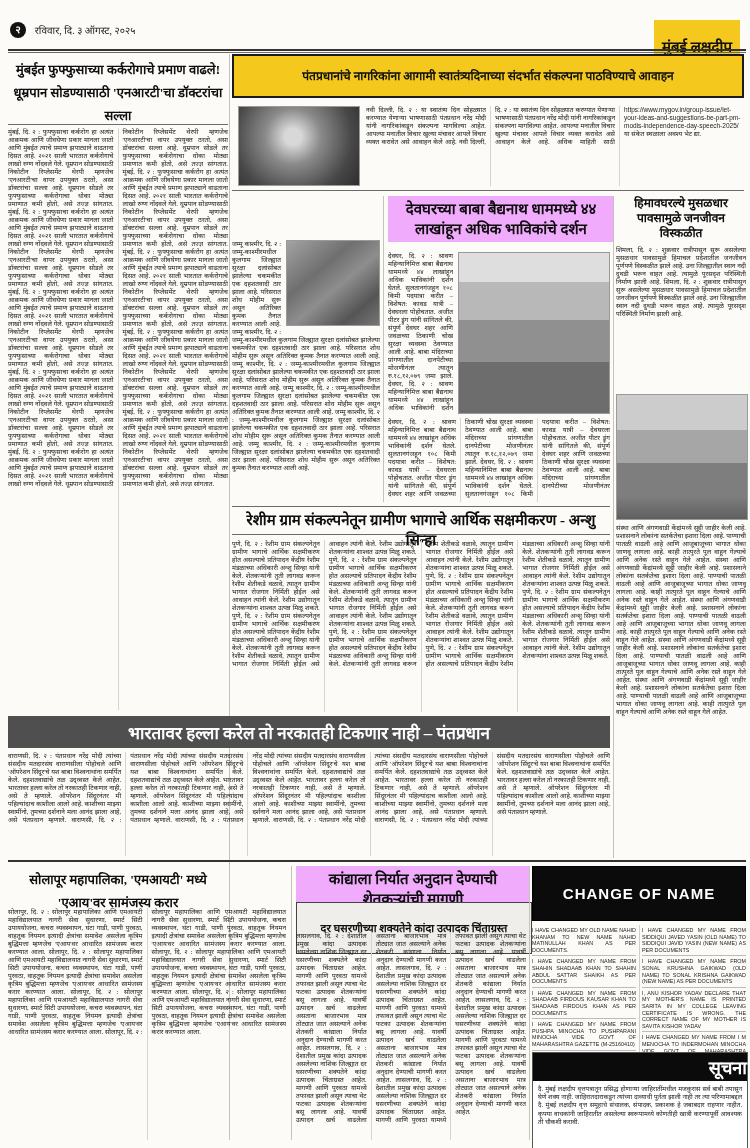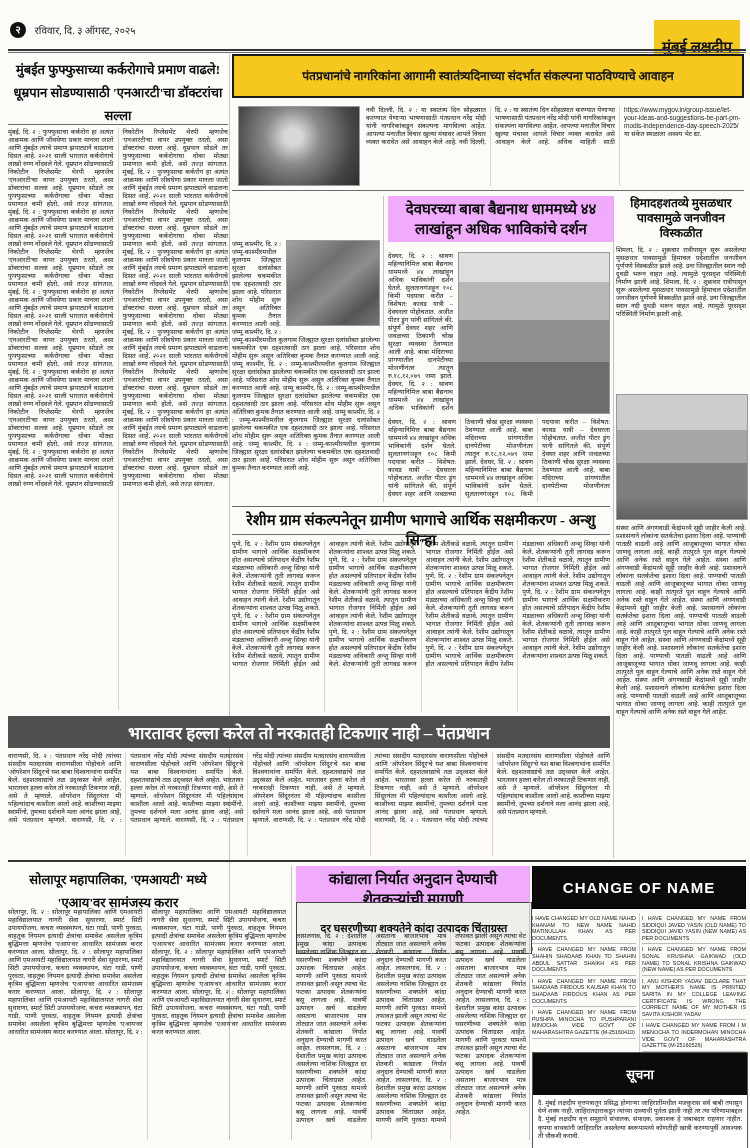--- a/index.html
+++ b/index.html
@@ -58,26 +58,26 @@
   .gray-bg{background:#f0abfc;}
 
   #banner-headline{
     position:absolute;left:8px;top:716px;width:602px;height:32px;background:#4f4f4f;color:#fff;
     display:flex;align-items:center;justify-content:center;font-weight:bold;font-size:17px;
   }
 
   
   #con-box{position:absolute;left:532px;top:866px;width:214px;}
   #con-header{background:#0b0b0b;color:#fff;font-family:"Liberation Sans","DejaVu Sans",sans-serif;
-    font-weight:900;font-size:15px;text-align:center;letter-spacing:1px;padding:12px 0;border:1px solid #000;}
+    font-weight:900;font-size:15px;text-align:center;letter-spacing:1px;padding:18px 0;border:1px solid #000;}
   #con-entries{column-count:2;column-gap:6px;column-rule:1px solid #cfcfcf;margin-top:4px;height:148px;overflow:hidden;}
   .con-entry{font-family:"Liberation Sans","DejaVu Sans",sans-serif;font-size:5.4px;line-height:6.6px;
     color:#222;text-align:justify;border-bottom:1px solid #bbb;padding:2px 0;break-inside:avoid;}
   #notice-box{position:absolute;left:532px;top:1052px;width:214px;border:1px solid #555;background:#fff;}
-  #notice-header{background:#0b0b0b;color:#fff;font-weight:bold;font-size:13px;text-align:center;padding:12px 0;}
+  #notice-header{background:#0b0b0b;color:#fff;font-weight:bold;font-size:18px;text-align:right;padding:2px 0;}
   #notice-body{font-size:6.4px;line-height:8.2px;text-align:justify;padding:4px 5px;color:#1c1c1c;height:72px;overflow:hidden;}
 
   .subhead-box{
     border:1px solid #444;background:#efeeea;font-weight:bold;text-align:center;
     font-size:11px;line-height:14px;padding:18px 4px;
   }
   .latin{font-family:"Liberation Sans","DejaVu Sans",sans-serif;}
 </style>
 </head>
 <body>
@@ -113,21 +113,21 @@
   <div class="hairline-v" style="left:383px;top:196px;height:306px;"></div>
 
   <div class="headline hl-15 gray-bg" style="position:absolute;left:388px;top:196px;width:222px;padding:3px 2px;">देवघरच्या बाबा बैद्यनाथ धाममध्ये ४४ लाखांहून अधिक भाविकांचे दर्शन</div>
   <div style="position:absolute;left:388px;top:252px;width:222px;display:flex;gap:5px;">
     <div class="body-text" style="width:66px;height:160px;">देवघर, दि. २ : श्रावण महिन्यानिमित्त बाबा बैद्यनाथ धाममध्ये ४४ लाखांहून अधिक भाविकांनी दर्शन घेतले. सुलतानगंजहून १०८ किमी पदयात्रा करीत – विशेषत: कावड यात्री – देवघरला पोहोचतात. अजीत पीटर ड्रुंग यांनी सांगितले की, संपूर्ण देवघर शहर आणि जवळच्या ठिकाणी चोख सुरक्षा व्यवस्था ठेवण्यात आली आहे. बाबा मंदिराच्या प्रांगणातील दानपेटीच्या मोजणीनंतर त्यातून रु.१८,१२,०७९ जमा झाले. देवघर, दि. २ : श्रावण महिन्यानिमित्त बाबा बैद्यनाथ धाममध्ये ४४ लाखांहून अधिक भाविकांनी दर्शन घेतले. सुलतानगंजहून १०८ किमी पदयात्रा करीत – विशेषत: कावड यात्री – देवघरला पोहोचतात. अजीत पीटर ड्रुंग यांनी सांगितले की, संपूर्ण देवघर शहर आणि जवळच्या ठिकाणी चोख सुरक्षा व्यवस्था ठेवण्यात आली आहे. बाबा मंदिराच्या प्रांगणातील दानपेटीच्या मोजणीनंतर त्यातून रु.१८,१२,०७९ जमा झाले.</div>
     <div id="temple-photo"></div>
   </div>
   <div class="body-text cols-3" style="position:absolute;left:388px;top:418px;width:222px;height:84px;">देवघर, दि. २ : श्रावण महिन्यानिमित्त बाबा बैद्यनाथ धाममध्ये ४४ लाखांहून अधिक भाविकांनी दर्शन घेतले. सुलतानगंजहून १०८ किमी पदयात्रा करीत – विशेषत: कावड यात्री – देवघरला पोहोचतात. अजीत पीटर ड्रुंग यांनी सांगितले की, संपूर्ण देवघर शहर आणि जवळच्या ठिकाणी चोख सुरक्षा व्यवस्था ठेवण्यात आली आहे. बाबा मंदिराच्या प्रांगणातील दानपेटीच्या मोजणीनंतर त्यातून रु.१८,१२,०७९ जमा झाले. देवघर, दि. २ : श्रावण महिन्यानिमित्त बाबा बैद्यनाथ धाममध्ये ४४ लाखांहून अधिक भाविकांनी दर्शन घेतले. सुलतानगंजहून १०८ किमी पदयात्रा करीत – विशेषत: कावड यात्री – देवघरला पोहोचतात. अजीत पीटर ड्रुंग यांनी सांगितले की, संपूर्ण देवघर शहर आणि जवळच्या ठिकाणी चोख सुरक्षा व्यवस्था ठेवण्यात आली आहे. बाबा मंदिराच्या प्रांगणातील दानपेटीच्या मोजणीनंतर त्यातून रु.१८,१२,०७९ जमा झाले.</div>
   <div class="hairline-v" style="left:613px;top:196px;height:662px;"></div>
 
-  <div class="headline hl-12" style="position:absolute;left:616px;top:196px;width:130px;">हिमादहशतव्ये मुसळधार पावसामुळे जनजीवन विस्कळीत</div>
+  <div class="headline hl-12" style="position:absolute;left:616px;top:196px;width:130px;">हिमावघरल्ये मुसळधार पावसामुळे जनजीवन विस्कळीत</div>
   <div class="body-text" style="position:absolute;left:616px;top:246px;width:130px;height:144px;">शिमला, दि. २ : शुक्रवार रात्रीपासून सुरू असलेल्या मुसळधार पावसामुळे हिमाचल प्रदेशातील जनजीवन पूर्णपणे विस्कळीत झाले आहे. उना जिल्ह्यातील स्वान नदी दुथडी भरून वाहत आहे. त्यामुळे पूरसदृश परिस्थिती निर्माण झाली आहे. शिमला, दि. २ : शुक्रवार रात्रीपासून सुरू असलेल्या मुसळधार पावसामुळे हिमाचल प्रदेशातील जनजीवन पूर्णपणे विस्कळीत झाले आहे. उना जिल्ह्यातील स्वान नदी दुथडी भरून वाहत आहे. त्यामुळे पूरसदृश परिस्थिती निर्माण झाली आहे.</div>
   <div id="rain-photo" class="photo"></div>
   <div class="body-text" style="position:absolute;left:616px;top:524px;width:130px;height:332px;">संस्था आणि अंगणवाडी केंद्रांमध्ये सुट्टी जाहीर केली आहे. प्रशासनाने लोकांना सतर्कतेचा इशारा दिला आहे. पाण्याची पातळी वाढली आहे आणि आजूबाजूच्या भागात धोका जाणवू लागला आहे. काही तात्पुरते पूल वाहून गेल्याचे आणि अनेक रस्ते वाहून गेले आहेत. संस्था आणि अंगणवाडी केंद्रांमध्ये सुट्टी जाहीर केली आहे. प्रशासनाने लोकांना सतर्कतेचा इशारा दिला आहे. पाण्याची पातळी वाढली आहे आणि आजूबाजूच्या भागात धोका जाणवू लागला आहे. काही तात्पुरते पूल वाहून गेल्याचे आणि अनेक रस्ते वाहून गेले आहेत. संस्था आणि अंगणवाडी केंद्रांमध्ये सुट्टी जाहीर केली आहे. प्रशासनाने लोकांना सतर्कतेचा इशारा दिला आहे. पाण्याची पातळी वाढली आहे आणि आजूबाजूच्या भागात धोका जाणवू लागला आहे. काही तात्पुरते पूल वाहून गेल्याचे आणि अनेक रस्ते वाहून गेले आहेत. संस्था आणि अंगणवाडी केंद्रांमध्ये सुट्टी जाहीर केली आहे. प्रशासनाने लोकांना सतर्कतेचा इशारा दिला आहे. पाण्याची पातळी वाढली आहे आणि आजूबाजूच्या भागात धोका जाणवू लागला आहे. काही तात्पुरते पूल वाहून गेल्याचे आणि अनेक रस्ते वाहून गेले आहेत. संस्था आणि अंगणवाडी केंद्रांमध्ये सुट्टी जाहीर केली आहे. प्रशासनाने लोकांना सतर्कतेचा इशारा दिला आहे. पाण्याची पातळी वाढली आहे आणि आजूबाजूच्या भागात धोका जाणवू लागला आहे. काही तात्पुरते पूल वाहून गेल्याचे आणि अनेक रस्ते वाहून गेले आहेत.</div>
 
   <div class="hairline-h" style="left:232px;width:378px;top:506px;"></div>
   <div class="headline hl-15" style="position:absolute;left:232px;top:510px;width:378px;">रेशीम ग्राम संकल्पनेतून ग्रामीण भागाचे आर्थिक सक्षमीकरण - अन्शु सिन्हा</div>
   <div class="hairline-h" style="left:232px;width:378px;top:534px;"></div>
   <div class="body-text cols-4" style="position:absolute;left:232px;top:540px;width:378px;height:172px;">पुणे, दि. २ : रेशीम ग्राम संकल्पनेतून ग्रामीण भागाचे आर्थिक सक्षमीकरण होत असल्याचे प्रतिपादन केंद्रीय रेशीम मंडळाच्या अधिकारी अन्शु सिन्हा यांनी केले. शेतकऱ्यांनी तुती लागवड करून रेशीम शेतीकडे वळावे, त्यातून ग्रामीण भागात रोजगार निर्मिती होईल असे आवाहन त्यांनी केले. रेशीम उद्योगातून शेतकऱ्यांना शाश्वत उत्पन्न मिळू शकते. पुणे, दि. २ : रेशीम ग्राम संकल्पनेतून ग्रामीण भागाचे आर्थिक सक्षमीकरण होत असल्याचे प्रतिपादन केंद्रीय रेशीम मंडळाच्या अधिकारी अन्शु सिन्हा यांनी केले. शेतकऱ्यांनी तुती लागवड करून रेशीम शेतीकडे वळावे, त्यातून ग्रामीण भागात रोजगार निर्मिती होईल असे आवाहन त्यांनी केले. रेशीम उद्योगातून शेतकऱ्यांना शाश्वत उत्पन्न मिळू शकते. पुणे, दि. २ : रेशीम ग्राम संकल्पनेतून ग्रामीण भागाचे आर्थिक सक्षमीकरण होत असल्याचे प्रतिपादन केंद्रीय रेशीम मंडळाच्या अधिकारी अन्शु सिन्हा यांनी केले. शेतकऱ्यांनी तुती लागवड करून रेशीम शेतीकडे वळावे, त्यातून ग्रामीण भागात रोजगार निर्मिती होईल असे आवाहन त्यांनी केले. रेशीम उद्योगातून शेतकऱ्यांना शाश्वत उत्पन्न मिळू शकते. पुणे, दि. २ : रेशीम ग्राम संकल्पनेतून ग्रामीण भागाचे आर्थिक सक्षमीकरण होत असल्याचे प्रतिपादन केंद्रीय रेशीम मंडळाच्या अधिकारी अन्शु सिन्हा यांनी केले. शेतकऱ्यांनी तुती लागवड करून रेशीम शेतीकडे वळावे, त्यातून ग्रामीण भागात रोजगार निर्मिती होईल असे आवाहन त्यांनी केले. रेशीम उद्योगातून शेतकऱ्यांना शाश्वत उत्पन्न मिळू शकते. पुणे, दि. २ : रेशीम ग्राम संकल्पनेतून ग्रामीण भागाचे आर्थिक सक्षमीकरण होत असल्याचे प्रतिपादन केंद्रीय रेशीम मंडळाच्या अधिकारी अन्शु सिन्हा यांनी केले. शेतकऱ्यांनी तुती लागवड करून रेशीम शेतीकडे वळावे, त्यातून ग्रामीण भागात रोजगार निर्मिती होईल असे आवाहन त्यांनी केले. रेशीम उद्योगातून शेतकऱ्यांना शाश्वत उत्पन्न मिळू शकते. पुणे, दि. २ : रेशीम ग्राम संकल्पनेतून ग्रामीण भागाचे आर्थिक सक्षमीकरण होत असल्याचे प्रतिपादन केंद्रीय रेशीम मंडळाच्या अधिकारी अन्शु सिन्हा यांनी केले. शेतकऱ्यांनी तुती लागवड करून रेशीम शेतीकडे वळावे, त्यातून ग्रामीण भागात रोजगार निर्मिती होईल असे आवाहन त्यांनी केले. रेशीम उद्योगातून शेतकऱ्यांना शाश्वत उत्पन्न मिळू शकते. पुणे, दि. २ : रेशीम ग्राम संकल्पनेतून ग्रामीण भागाचे आर्थिक सक्षमीकरण होत असल्याचे प्रतिपादन केंद्रीय रेशीम मंडळाच्या अधिकारी अन्शु सिन्हा यांनी केले. शेतकऱ्यांनी तुती लागवड करून रेशीम शेतीकडे वळावे, त्यातून ग्रामीण भागात रोजगार निर्मिती होईल असे आवाहन त्यांनी केले. रेशीम उद्योगातून शेतकऱ्यांना शाश्वत उत्पन्न मिळू शकते.</div>
 
   <div id="banner-headline">भारतावर हल्ला करेल तो नरकातही टिकणार नाही – पंतप्रधान</div>

